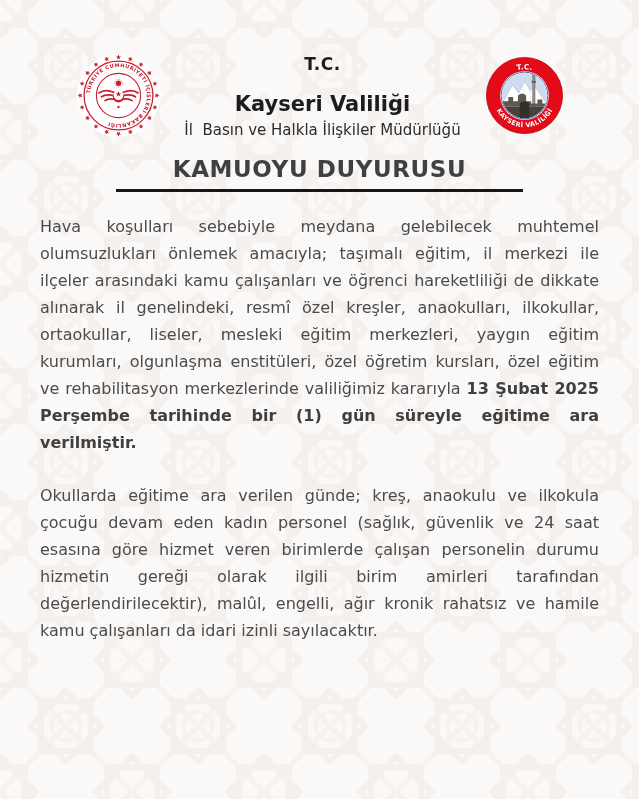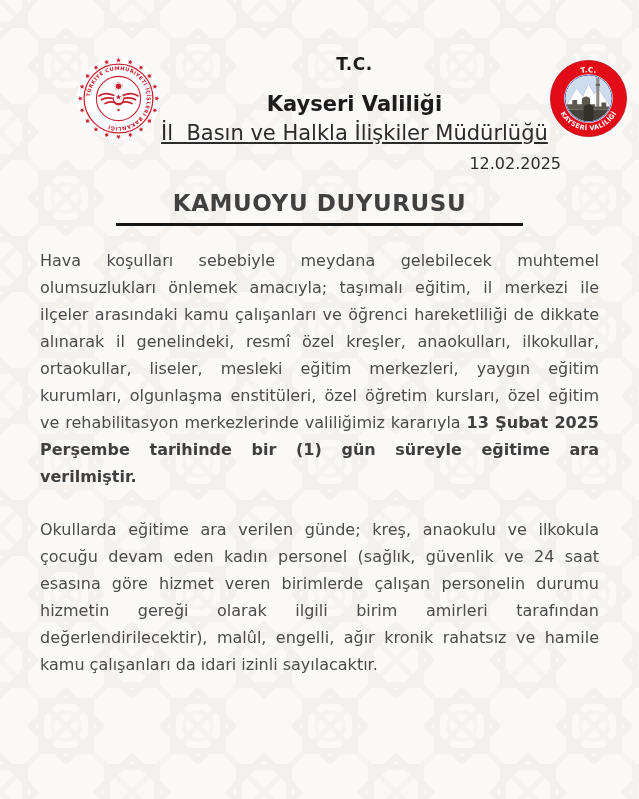--- a/index.html
+++ b/index.html
@@ -15,21 +15,21 @@
 
   .header-row {
     display:flex; align-items:center; justify-content:space-between;
     padding: 52px 74px 0 76px;
   }
   .logo-left  { width:85px; height:85px; flex:0 0 auto; }
   .logo-right { width:81px; height:81px; flex:0 0 auto; }
   .org-block { flex:1; text-align:center; color:#1c1c1c; padding-top:2px; }
   .org-tc   { font-size:17px; font-weight:bold; letter-spacing:0.5px; }
   .org-name { font-size:21px; font-weight:bold; margin-top:18px; }
-  .org-dept { font-size:21px; font-weight:normal; color:#2b2b2b; margin-top:5px; white-space:pre;text-decoration:underline; }
+  .org-dept { font-size:15px; font-weight:normal; color:#2b2b2b; margin-top:5px; white-space:pre; }
 
   .date-row { text-align:right; padding-right:78px; margin-top:9px;
               font-size:16px; color:#2b2b2b; }
 
   .title-wrap { margin-top:17px; text-align:center; }
   .doc-title { display:inline-block; font-size:23px; font-weight:bold;
                letter-spacing:0.6px; color:#404040; margin:0; }
   .title-underline { width:407px; height:2.5px; background:#161616; margin:7px auto 0; }
 
   .body-text {
@@ -152,23 +152,20 @@
       </g>
       <text class="ring-text" font-size="9" fill="#ffffff" text-anchor="middle">
         <textPath href="#ktop" startOffset="50%">T.C.</textPath>
       </text>
       <text class="ring-text" font-size="8" fill="#ffffff" text-anchor="middle" letter-spacing="0.4">
         <textPath href="#kbot" startOffset="50%">KAYSERİ VALİLİĞİ</textPath>
       </text>
     </svg>
   </div>
 
-  <div class="date-row">
-    <span>12.02.2025</span>
-  </div>
 
   <div class="title-wrap">
     <h1 class="doc-title">KAMUOYU DUYURUSU</h1>
     <div class="title-underline"></div>
   </div>
 
   <main class="body-text">
     <p><span>Hava koşulları sebebiyle meydana gelebilecek muhtemel olumsuzlukları önlemek amacıyla; taşımalı eğitim, il merkezi ile ilçeler arasındaki kamu çalışanları ve öğrenci hareketliliği de dikkate alınarak il genelindeki, resmî özel kreşler, anaokulları, ilkokullar, ortaokullar, liseler, mesleki eğitim merkezleri, yaygın eğitim kurumları, olgunlaşma enstitüleri, özel öğretim kursları, özel eğitim ve rehabilitasyon merkezlerinde valiliğimiz kararıyla </span><strong>13 Şubat 2025 Perşembe tarihinde bir (1) gün süreyle eğitime ara verilmiştir.</strong></p>
     <p>Okullarda eğitime ara verilen günde; kreş, anaokulu ve ilkokula çocuğu devam eden kadın personel (sağlık, güvenlik ve 24 saat esasına göre hizmet veren birimlerde çalışan personelin durumu hizmetin gereği olarak ilgili birim amirleri tarafından değerlendirilecektir), malûl, engelli, ağır kronik rahatsız ve hamile kamu çalışanları da idari izinli sayılacaktır.</p>
 

